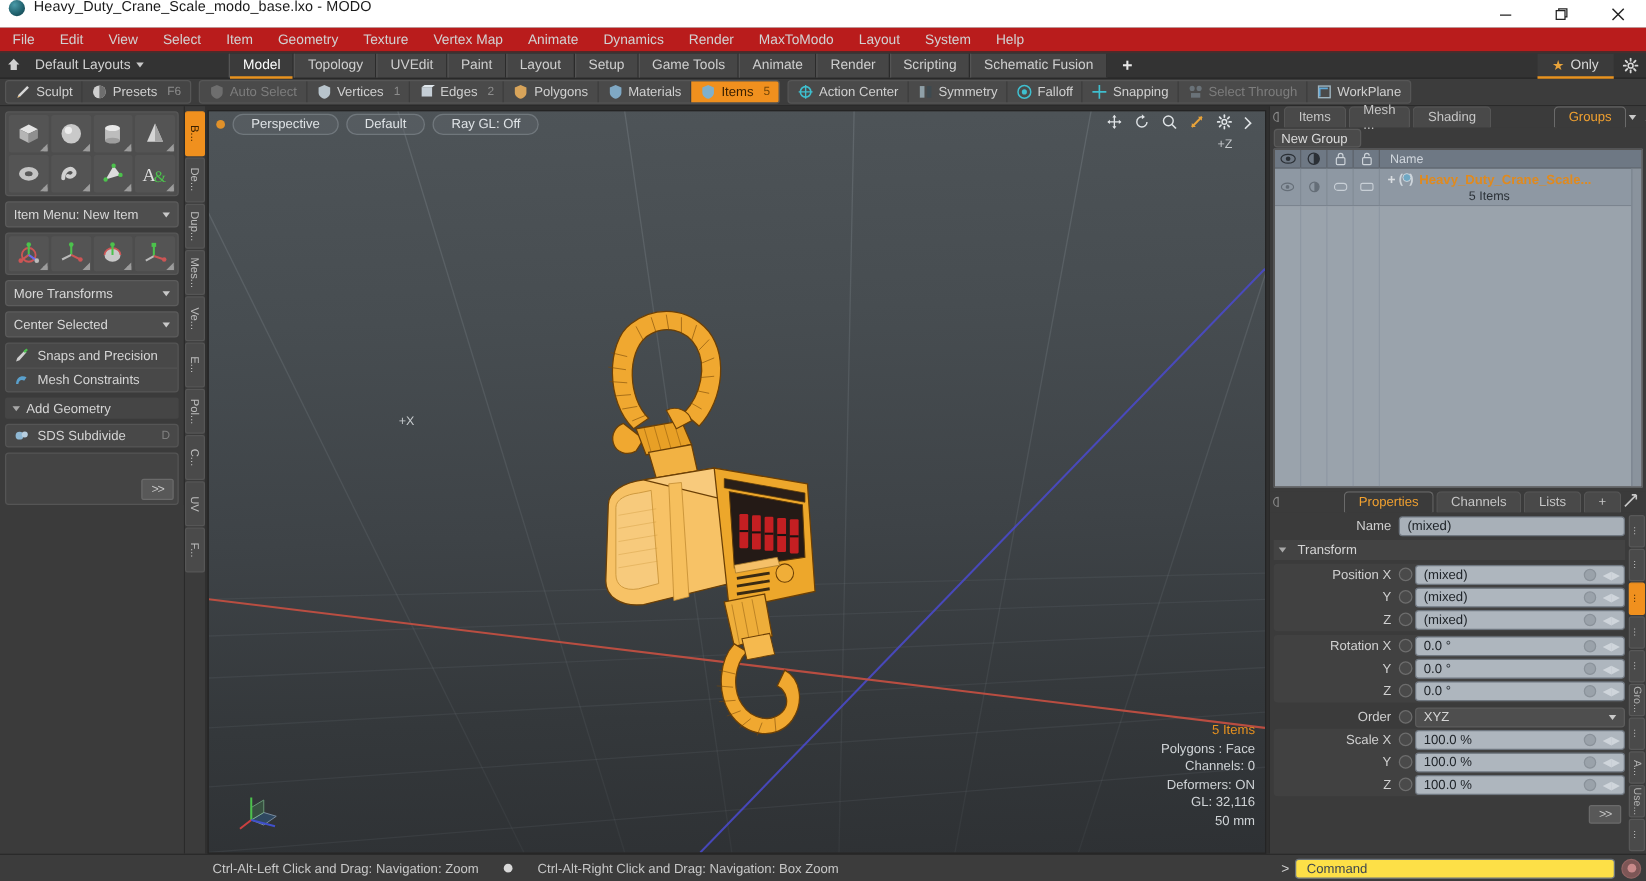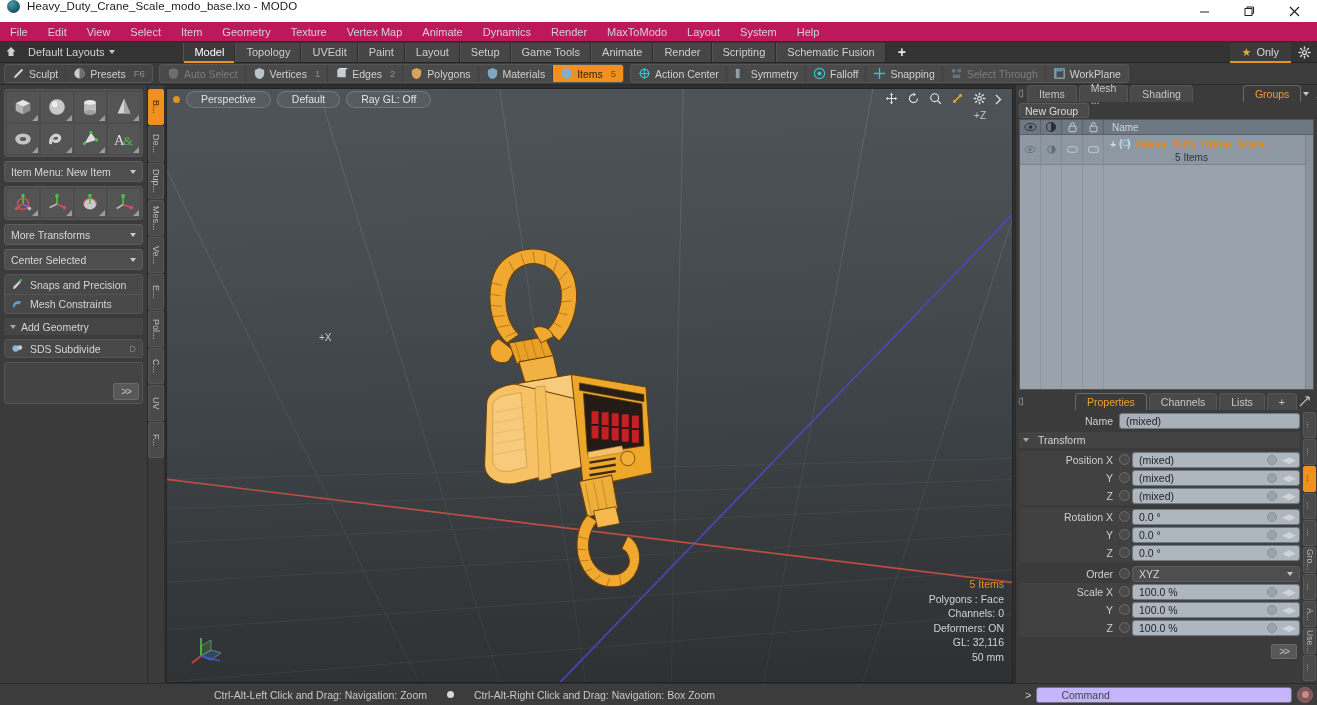--- a/index.html
+++ b/index.html
@@ -25,21 +25,21 @@
   .titlebar .title { font-size: 11.5px; color: #1a1a1a; letter-spacing: .1px; }
   .winbtns { margin-left: auto; display: flex; height: 22px; }
   .winbtn {
     width: 45px; height: 22px; display: flex; align-items: center; justify-content: center;
     color: #222; font-size: 13px; line-height: 1;
   }
   .winbtn svg { display: block; }
 
   
   .menubar {
-    height: 20px; background: #be185d; display: flex; align-items: center;
+    height: 20px; background: #b91c1c; display: flex; align-items: center;
     flex: 0 0 20px; border-bottom: 1px solid #2e2e2e;
   }
   .menuitem {
     font-size: 11px; color: #d2d2d2; padding: 0 10px; height: 20px;
     display: flex; align-items: center; white-space: nowrap;
   }
 
   
   .layoutrow {
     height: 21px; background: #333333; display: flex; align-items: center;
@@ -250,27 +250,27 @@
   .pvtab { background:#4a4a4a; border:1px solid #585858; border-radius:2px; flex: 1;
            writing-mode: vertical-rl; font-size: 8.5px; color:#b5b5b5; text-align:center; overflow:hidden; line-height:11px;}
   .pvtab.active { background:#f0901e; border-color:#f0901e; color:#3a2000; }
   .chevbtn2 { width:26px;height:15px;background:#585858;border:1px solid #6a6a6a;border-radius:2px;color:#c8c8c8;
               font-size:10px;display:flex;align-items:center;justify-content:center;letter-spacing:-1px; margin-left:auto; margin-right: 3px;}
 
   
   .statusbar { height: 22px; flex: 0 0 22px; background: #3c3c3c; display: flex; align-items: center;
                border-top: 1px solid #2a2a2a; }
   .sb-left { width: 170px; flex: 0 0 170px; }
-  .sb-hint { font-size: 10.5px; color: #c8c8c8; display:flex; align-items:center; gap: 20px; margin-left: 44px; }
+  .sb-hint { font-size: 10.5px; color: #c8c8c8; display:flex; align-items:center; gap: 20px; }
   .sb-dot { width: 7px; height: 7px; border-radius: 50%; background: #d8d8d8; display:inline-block; }
   .sb-cmd { margin-left: auto; width: 302px; flex: 0 0 302px; display: flex; align-items: center; gap: 5px; padding: 0 4px; }
   .gt { color: #cfcfcf; font-size: 11px; padding-left: 6px; }
   .cmdinput {
-    flex: 1; background: #c4b5fd; border: 1px solid #6c757e; border-radius: 3px; height: 16px;
-    display: flex; align-items: center; padding-left: 24px; font-size: 10.5px; color: #3d464e;
+    flex: 1; background: #fde047; border: 1px solid #6c757e; border-radius: 3px; height: 16px;
+    display: flex; align-items: center; padding-left: 8px; font-size: 10.5px; color: #3d464e;
   }
   .recdot { width: 16px; height:16px; border-radius: 50%; background: #7d5656; border: 1px solid #906262;
             display:flex;align-items:center;justify-content:center; flex: 0 0 16px; }
   .recdot i { width:7px;height:7px;border-radius:50%;background:#c98a8a;display:block; }
 </style>
 </head>
 <body>
 
 <div id="app">
 

